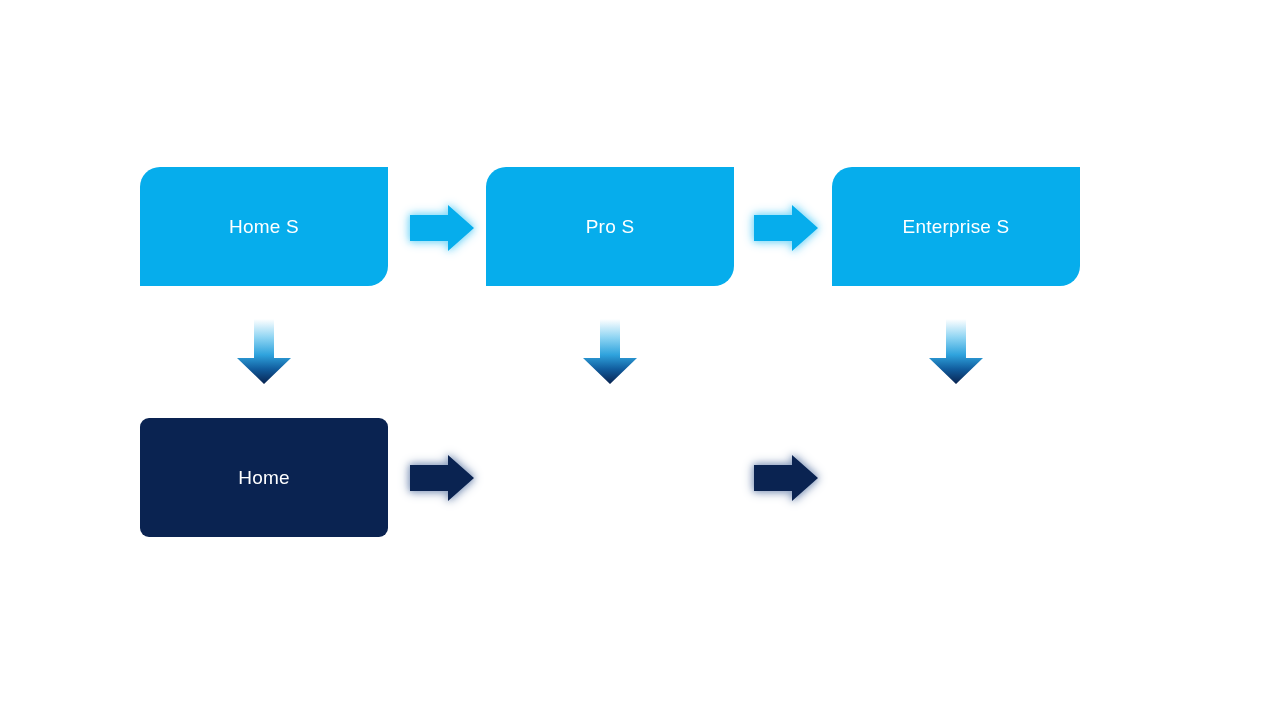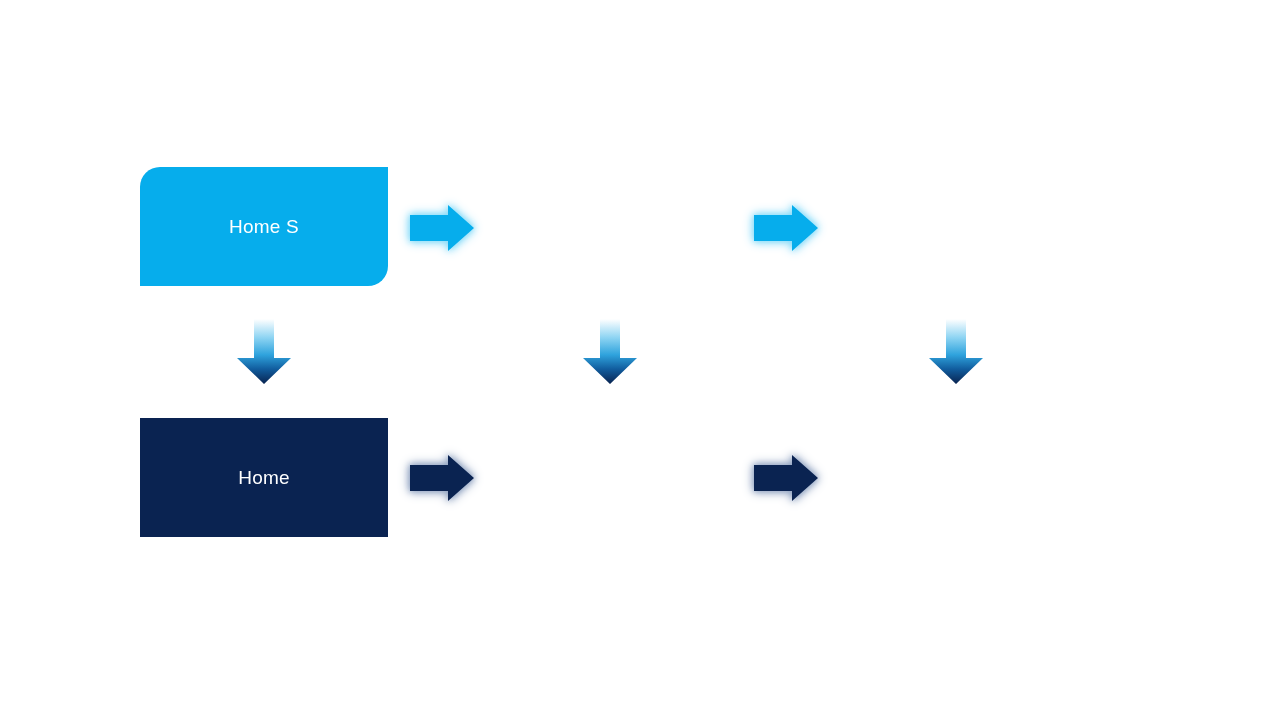--- a/index.html
+++ b/index.html
@@ -18,20 +18,21 @@
   .box {
     position: absolute;
     width: 248px;
     height: 119px;
     display: flex;
     align-items: center;
     justify-content: center;
     color: var(--box-text, #FFFFFF);
     font-size: 19px;
     letter-spacing: 0.2px;
+    border-radius: 9px;
   }
   .box.top-row {
     top: 167px;
     background: var(--light-blue, #06ADEC);
     border-radius: 20px 0 20px 0; 
   }
   .box.bottom-row {
     top: 418px;
     background: var(--dark-navy, #0A2351);
   }
@@ -80,20 +81,26 @@
         <stop offset="0.55" stop-color="#2FA3DD"></stop>
         <stop offset="0.77" stop-color="#115D9E"></stop>
         <stop offset="1" stop-color="#092350"></stop>
       </linearGradient>
     </defs>
   </svg>
 
   <div class="box top-row col-1">
     <span>Home S</span>
   </div>
+  <div class="box top-row col-2">
+    <span>Pro S</span>
+  </div>
+  <div class="box top-row col-3">
+    <span>Enterprise S</span>
+  </div>
 
   <div class="box bottom-row col-1">
     <span>Home</span>
   </div>
 
   <svg class="arrow h-arrow-light h-top h-gap-1" width="64" height="46" viewBox="0 0 64 46">
     <path d="M0 10 H38 V0 L64 23 L38 46 V36 H0 Z"></path>
   </svg>
   <svg class="arrow h-arrow-light h-top h-gap-2" width="64" height="46" viewBox="0 0 64 46">
     <path d="M0 10 H38 V0 L64 23 L38 46 V36 H0 Z"></path>

